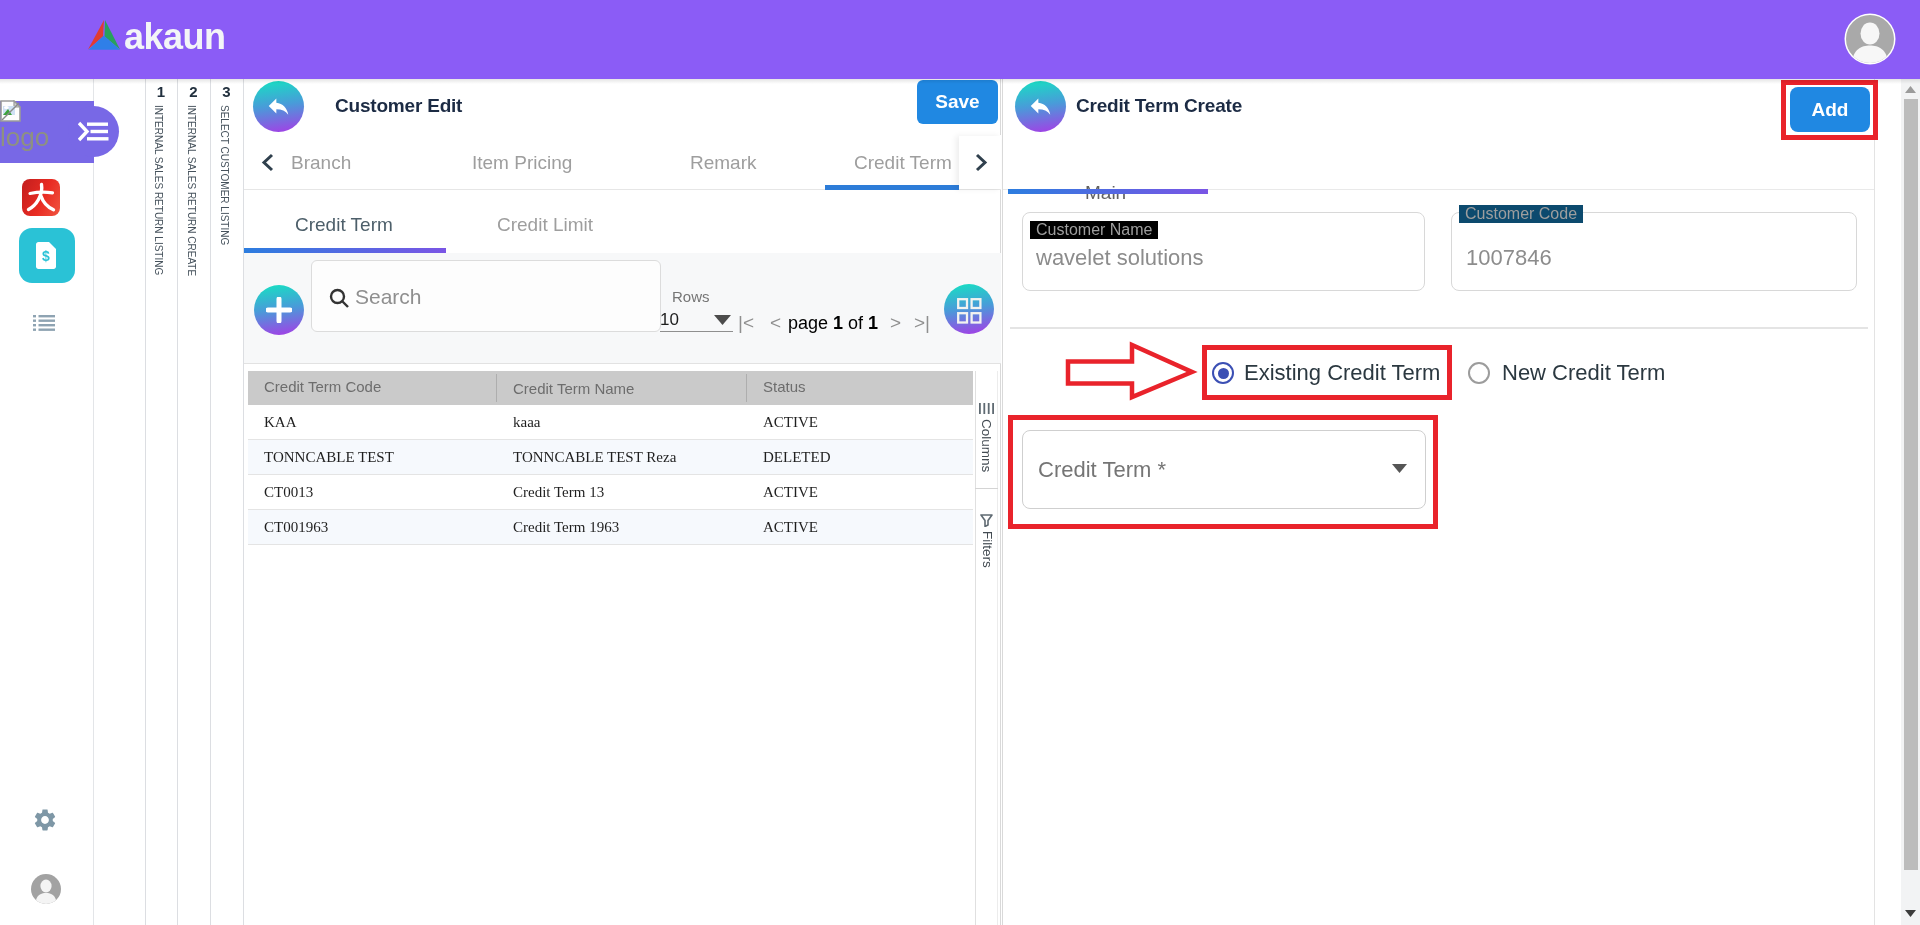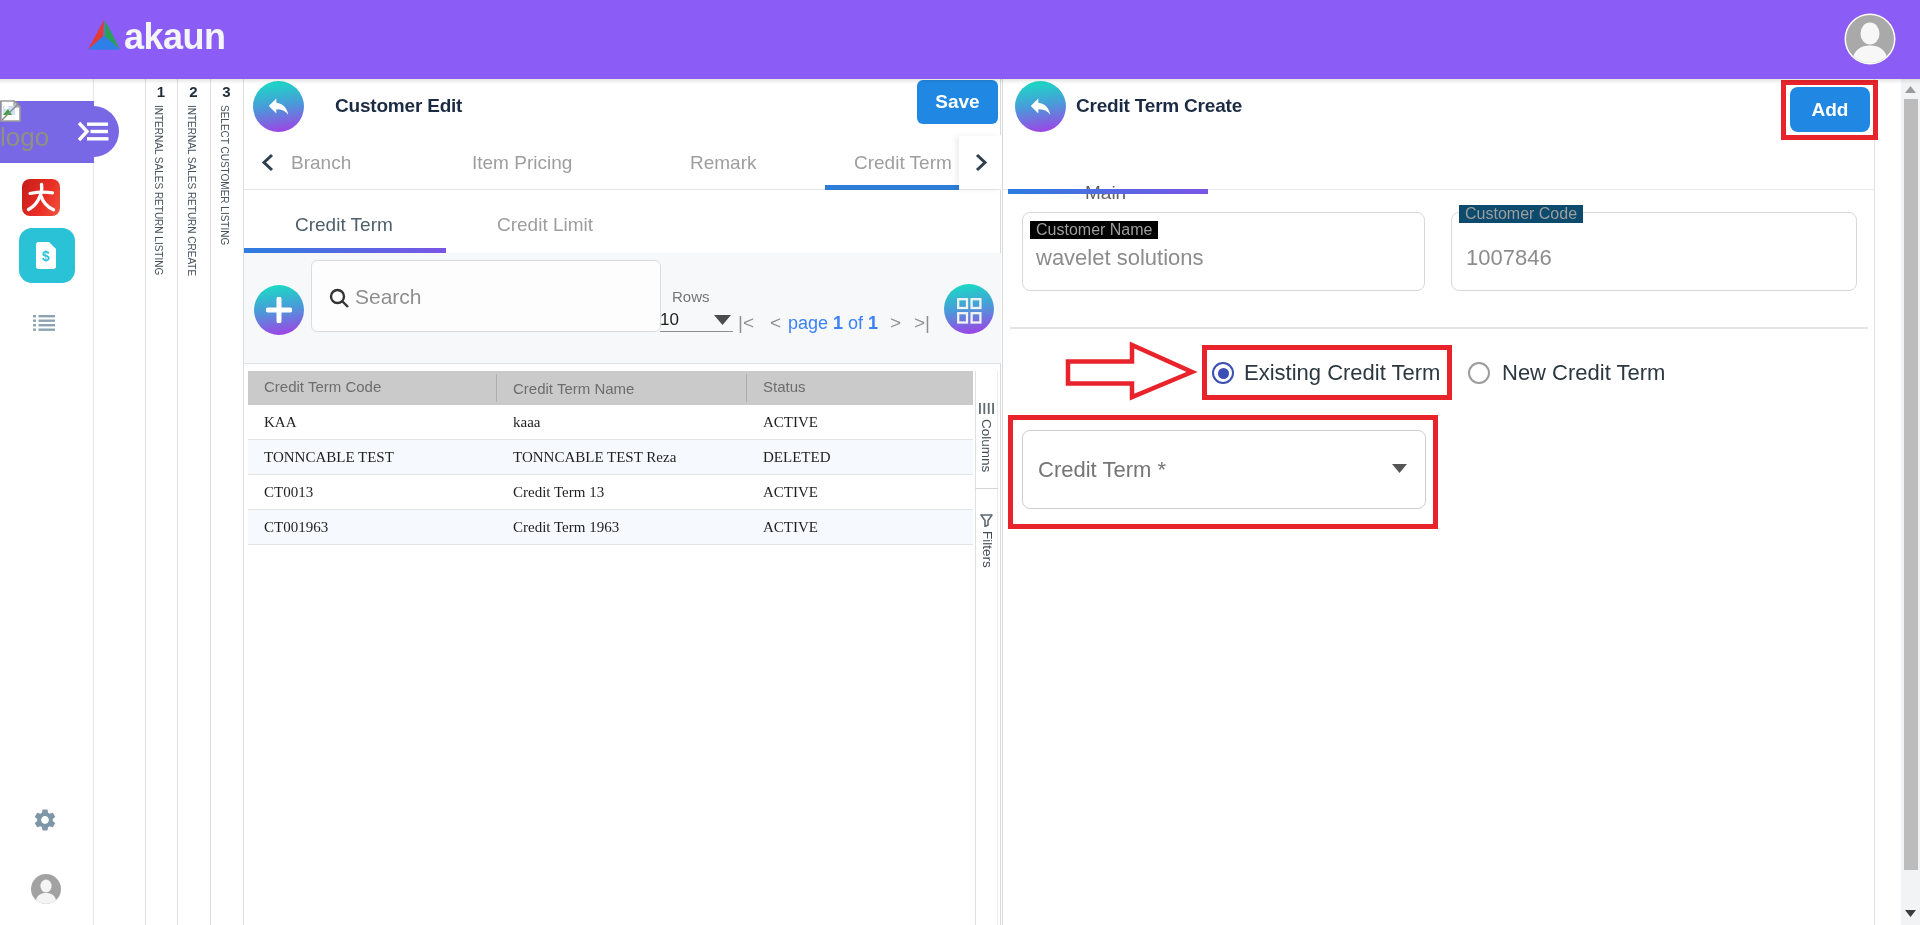--- a/index.html
+++ b/index.html
@@ -155,21 +155,21 @@
     </svg>
   <div class="abs" style="left:355px;top:285px;font-size:21px;color:#8f8f8f;">Search</div>
   <div class="abs" style="left:660px;top:288px;font-size:15px;color:#757575;margin-left:12px;">Rows</div>
   <div class="abs" style="left:660px;top:310px;font-size:17px;color:#1d1d1d;">10</div>
   <div class="abs" style="left:660px;top:331px;width:73px;height:1px;background:#8f8f8f;"></div>
   <svg class="abs" style="left:714px;top:315px;" width="17" height="10" viewBox="0 0 17 10">
       <polygon points="0,0 17,0 8.5,10" fill="#4c4c4c"></polygon>
     </svg>
   <div class="abs pgr" style="left:738px;top:312px;">|&lt;</div>
   <div class="abs pgr" style="left:770px;top:312px;">&lt;</div>
-  <div class="abs" style="left:788px;top:313px;font-size:18px;color:#3b82f6;">page <b>1</b> of <b>1</b></div>
+  <div class="abs" style="left:788px;top:313px;font-size:18px;color:#000000;">page <b>1</b> of <b>1</b></div>
   <div class="abs pgr" style="left:890px;top:312px;">&gt;</div>
   <div class="abs pgr" style="left:914px;top:312px;">&gt;|</div>
   <div class="gradcircle" style="left:944px;top:284px;width:50px;height:50px;"></div>
   <svg class="abs" style="left:957px;top:298px;" width="25" height="26" viewBox="0 0 25 26">
     <g fill="none" stroke="#f2f3f0" stroke-width="2.3">
         <rect x="1.2" y="1.2" width="8.8" height="8.8"></rect>
         <rect x="14.6" y="1.2" width="8.8" height="8.8"></rect>
         <rect x="1.2" y="15.2" width="8.8" height="9.3"></rect>
         <rect x="14.6" y="15.2" width="8.8" height="9.3"></rect>
       </g>

